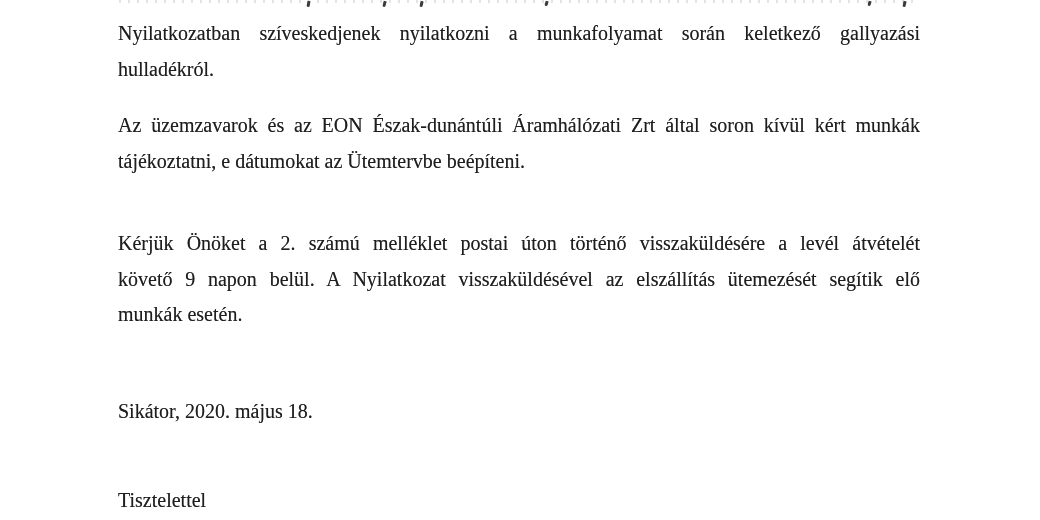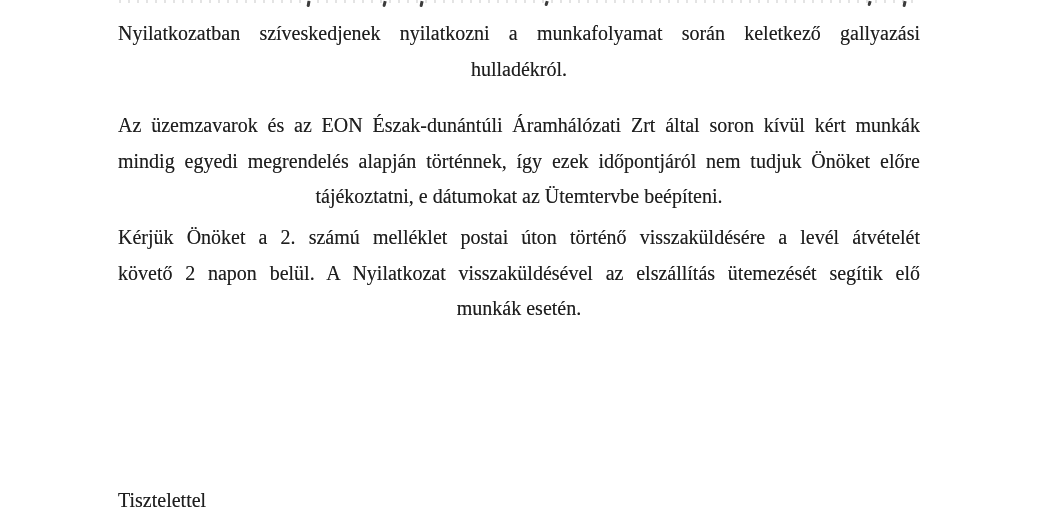--- a/index.html
+++ b/index.html
@@ -21,25 +21,25 @@
     left: 118px;
     width: 802px;
     margin: 0;
     font-size: 20px;
     line-height: 35.5px;
     text-shadow: 0 0 0.5px rgba(40,40,40,0.55); 
   }
 
   .line { display: block; height: 35.5px; overflow: hidden; }
   .just { text-align: justify; text-align-last: justify; }
-  .last { text-align: center; }
+  .last { text-align: left; }
 
   #p1 { top: 16px; }
   #p2 { top: 108px; }
-  #p3 { top: 220px; }
+  #p3 { top: 226px; }
   #dateline { top: 394px; }
   #closing  { top: 483px; text-align: left; }
 
   
   .sliver {
     position: absolute;
     top: 0; left: 119px;
     width: 801px; height: 3px;
     background: repeating-linear-gradient(90deg,
       rgba(90,90,90,0.30) 0 2px, rgba(0,0,0,0) 2px 9px);
@@ -74,26 +74,26 @@
     <span class="frag f6"></span>
   </div>
 
   <p class="block" id="p1">
     <span class="line just">Nyilatkozatban szíveskedjenek nyilatkozni a munkafolyamat során keletkező gallyazási</span>
     <span class="line last">hulladékról.</span>
   </p>
 
   <p class="block" id="p2">
     <span class="line just">Az üzemzavarok és az EON Észak-dunántúli Áramhálózati Zrt által soron kívül kért munkák</span>
-    <span class="line just">mindig egyedi megrendelés alapján történnek, így ezek időpontjáról nem tudjuk Önöket előre</span>
     <span class="line last">tájékoztatni, e dátumokat az Ütemtervbe beépíteni.</span>
   </p>
 
   <p class="block" id="p3">
     <span class="line just">Kérjük Önöket a 2. számú melléklet postai úton történő visszaküldésére a levél átvételét</span>
-    <span class="line just">követő 2 napon belül. A Nyilatkozat visszaküldésével az elszállítás ütemezését segítik elő</span>
+    <span class="line just">követő 9 napon belül. A Nyilatkozat visszaküldésével az elszállítás ütemezését segítik elő</span>
     <span class="line last">munkák esetén.</span>
   </p>
 
+  <p class="block" id="dateline">Sikátor, 2020. május 18.</p>
 
   <p class="block" id="closing">Tisztelettel</p>
 
 </div>
 
 </body></html>

